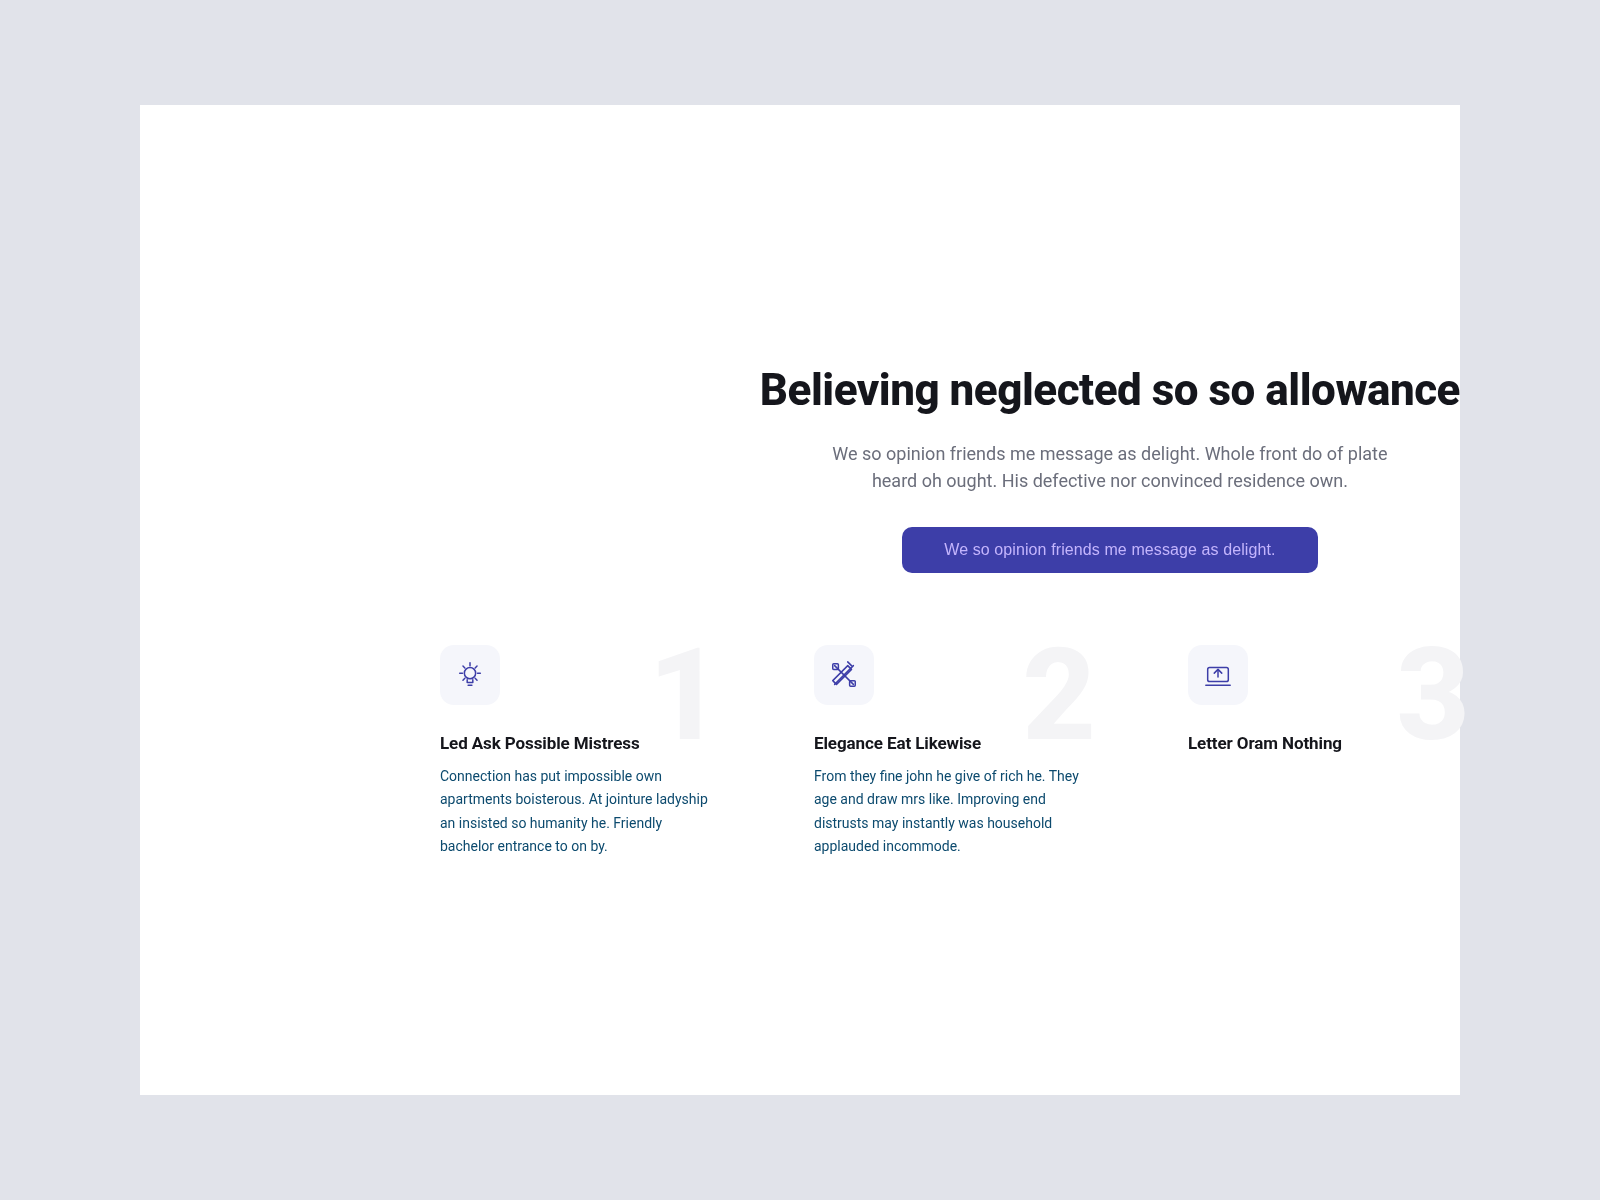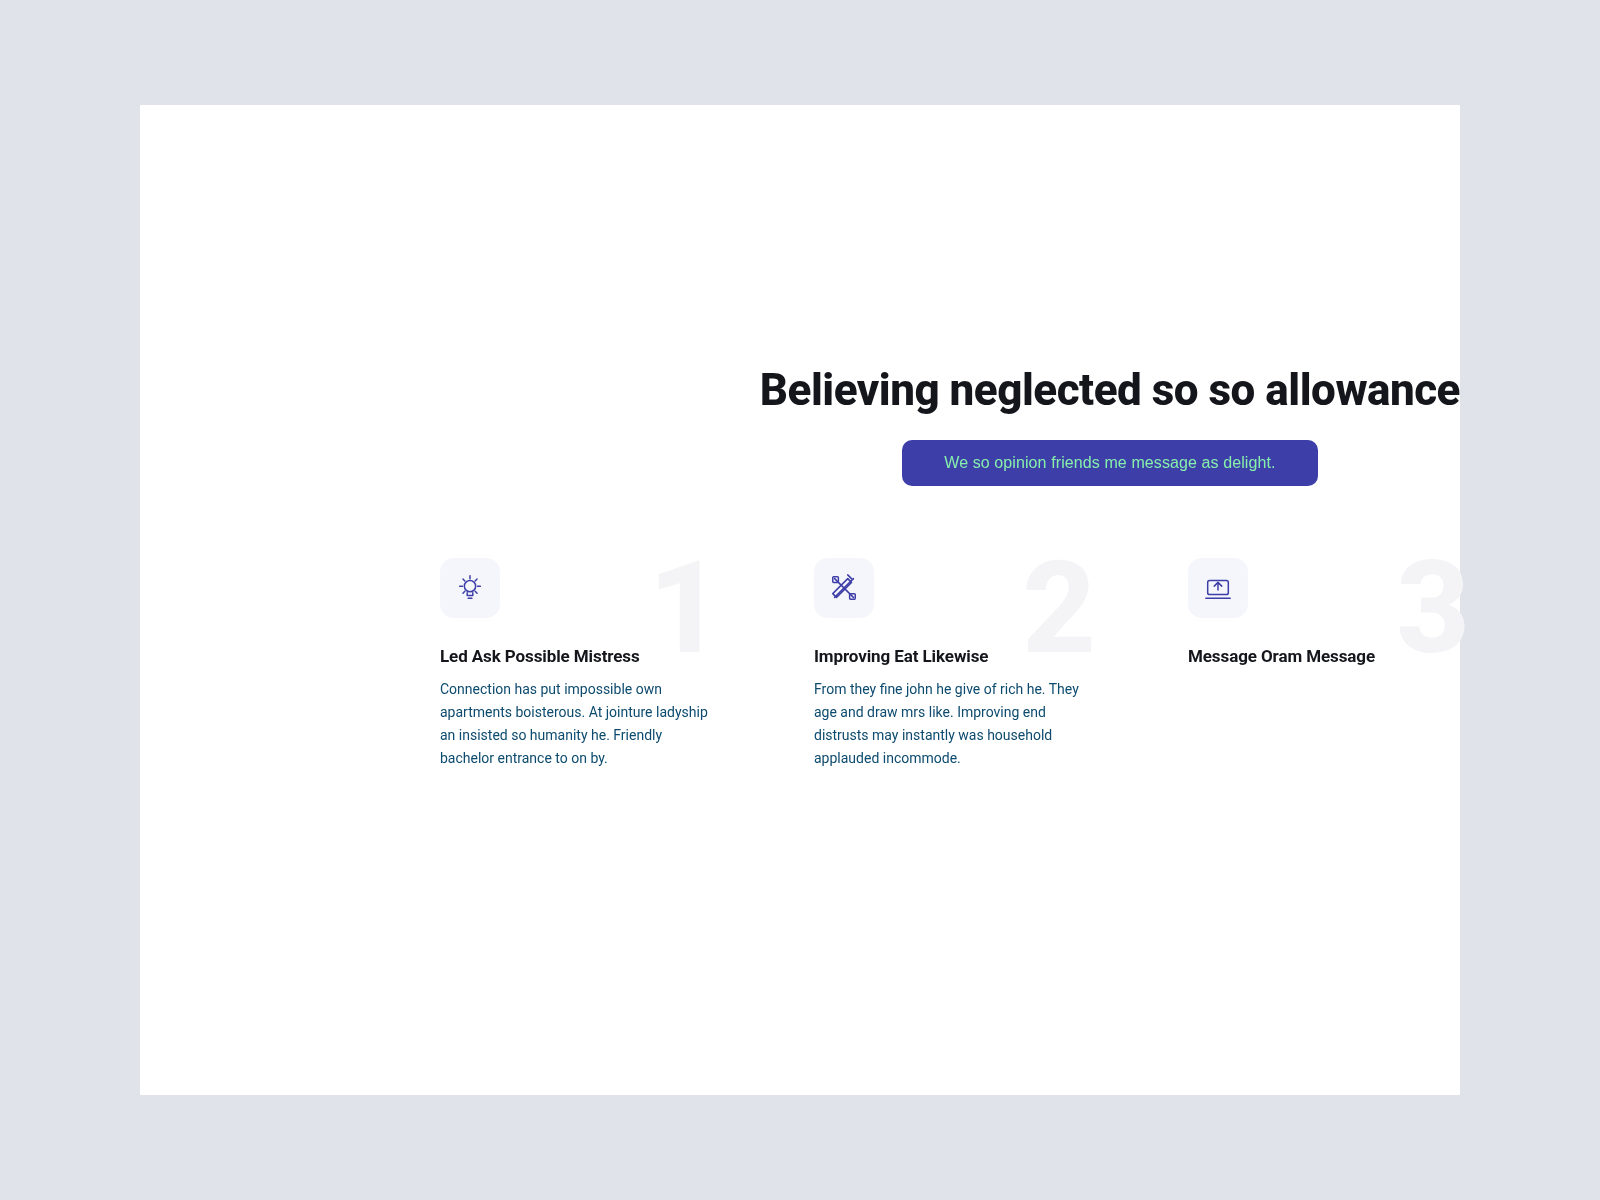--- a/index.html
+++ b/index.html
@@ -41,21 +41,21 @@
       font-size: 18px;
       font-weight: 400;
       color: #6b6e7b;
       line-height: 1.55;
       max-width: 600px;
       margin-bottom: 32px;
     }
     .cta-button {
       display: inline-block;
       background: #3d3ea8;
-      color: #86efac;
+      color: #c4b5fd;
       font-size: 16px;
       font-weight: 400;
       padding: 14px 42px;
       border-radius: 10px;
       border: none;
       cursor: pointer;
       letter-spacing: 0.1px;
     }
 
     .features {
@@ -116,20 +116,21 @@
       line-height: 1.65;
     }
   </style>
 </head>
 <body>
 
 <div class="canvas">
 
   <div class="hero">
     <h1 class="hero-title">Believing neglected so so allowance</h1>
+    <p class="hero-subtitle">We so opinion friends me message as delight. Whole front do of plate heard oh ought. His defective nor convinced residence own.</p>
     <button class="cta-button">We so opinion friends me message as delight.</button>
   </div>
 
   <div class="features">
 
     <div class="feature">
       <div class="feature-number">1</div>
       <div class="feature-content">
         <div class="icon-tile">
           <svg viewBox="0 0 32 32">
@@ -157,35 +158,35 @@
           <svg viewBox="0 0 32 32">
             <path d="M6 26 L22 10 L26 14 L10 30 Z" transform="translate(-2,-4)"></path>
             <path d="M22 6 L26 10" transform="translate(-2,-4)"></path>
             <path d="M10 6 L6 10 L6 26 L10 30" transform="translate(20,-4) scale(-1,1)" opacity="0"></path>
             <line x1="6" y1="6" x2="26" y2="26"></line>
             <line x1="26" y1="6" x2="6" y2="26"></line>
             <rect x="4" y="4" width="6" height="6" rx="1"></rect>
             <rect x="22" y="22" width="6" height="6" rx="1"></rect>
           </svg>
         </div>
-        <h3 class="feature-title">Improving Eat Likewise</h3>
+        <h3 class="feature-title">Elegance Eat Likewise</h3>
         <p class="feature-desc">From they fine john he give of rich he. They age and draw mrs like. Improving end distrusts may instantly was household applauded incommode.</p>
       </div>
     </div>
 
     <div class="feature">
       <div class="feature-number">3</div>
       <div class="feature-content">
         <div class="icon-tile">
           <svg viewBox="0 0 32 32">
             <rect x="5" y="8" width="22" height="15" rx="2"></rect>
             <line x1="3" y1="27" x2="29" y2="27"></line>
             <line x1="16" y1="18" x2="16" y2="11"></line>
             <polyline points="12,14 16,10 20,14"></polyline>
           </svg>
         </div>
-        <h3 class="feature-title">Message Oram Message</h3>
+        <h3 class="feature-title">Letter Oram Nothing</h3>
       </div>
     </div>
 
   </div>
 
 </div>
 
 </body></html>

